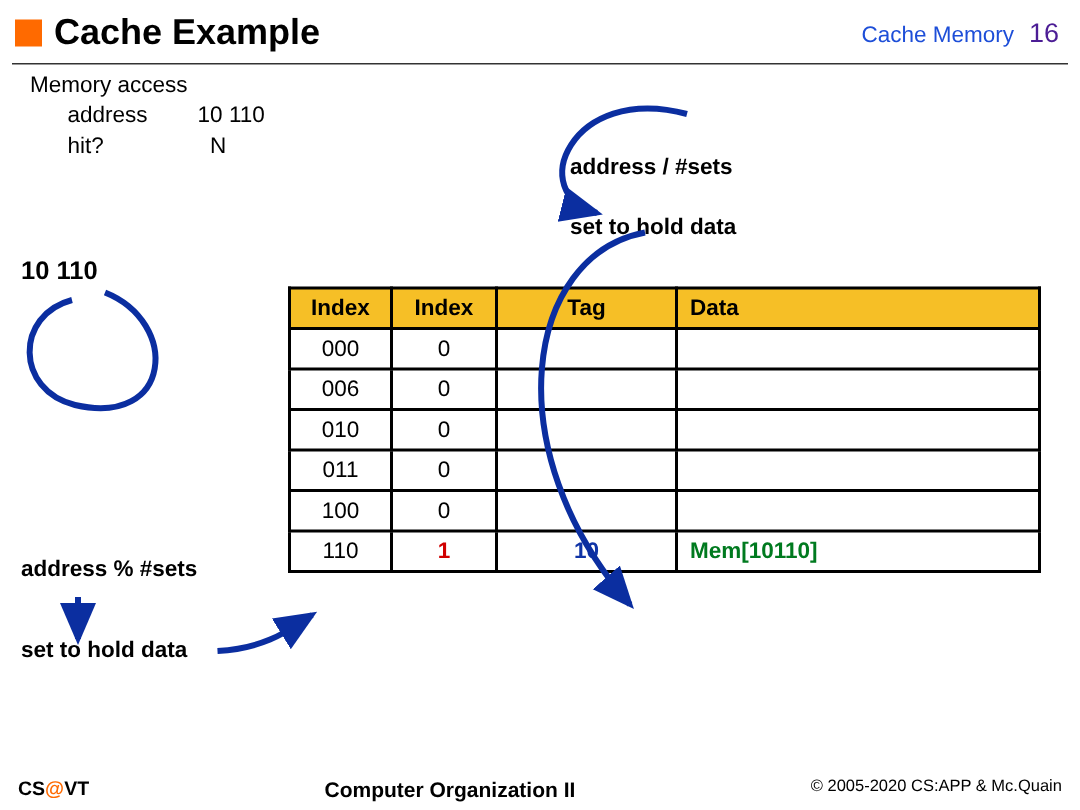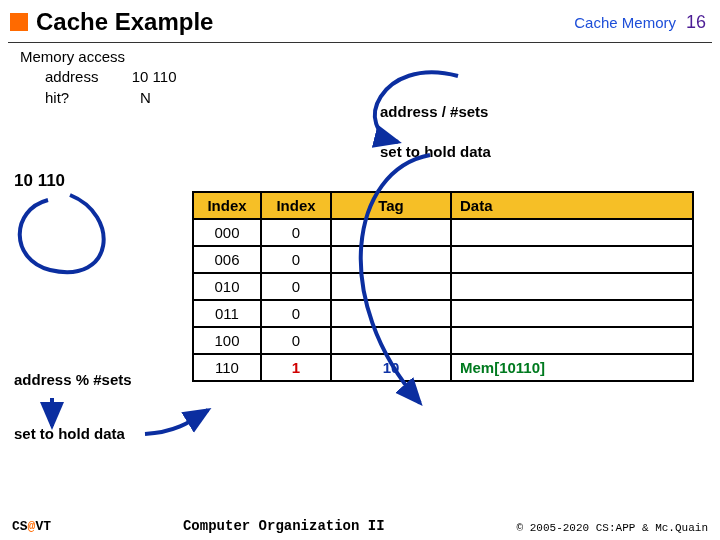--- a/index.html
+++ b/index.html
@@ -123,24 +123,23 @@
   .red-valid { color: #d00000; font-weight: bold; }
   .blue-tag { color: #1034a6; font-weight: bold; }
   .green-data { color: #007a1f; font-weight: bold; }
   .footer {
     position: absolute;
     bottom: 6px;
     left: 0;
     width: 100%;
     display: flex;
     justify-content: space-between;
-    align-items: flex-end;
+    align-items: flex-start;
     padding: 0 12px;
     font-size: 12px;
-    font-family: Liberation Mono, monospace;
   }
   .csvt { font-size: 13px; font-weight: bold; }
   .csvt .at { color: #ff6a00; }
   .org { font-weight: bold; font-size: 14px; }
   .copy { font-size: 11px; }
   svg.arrows {
     position: absolute;
     top: 0; left: 0;
     width: 720px; height: 540px;
     pointer-events: none;

